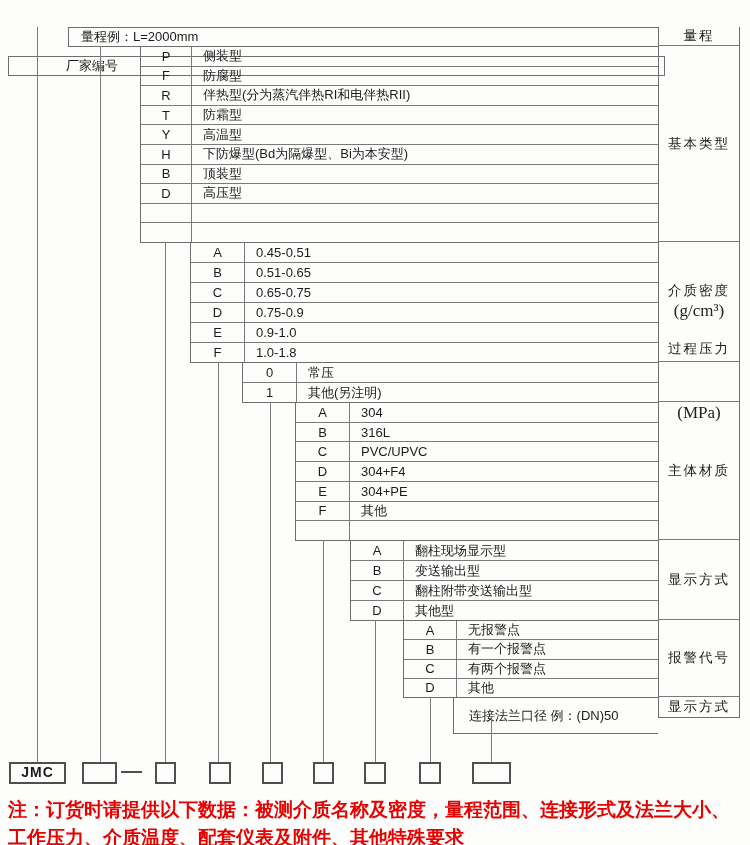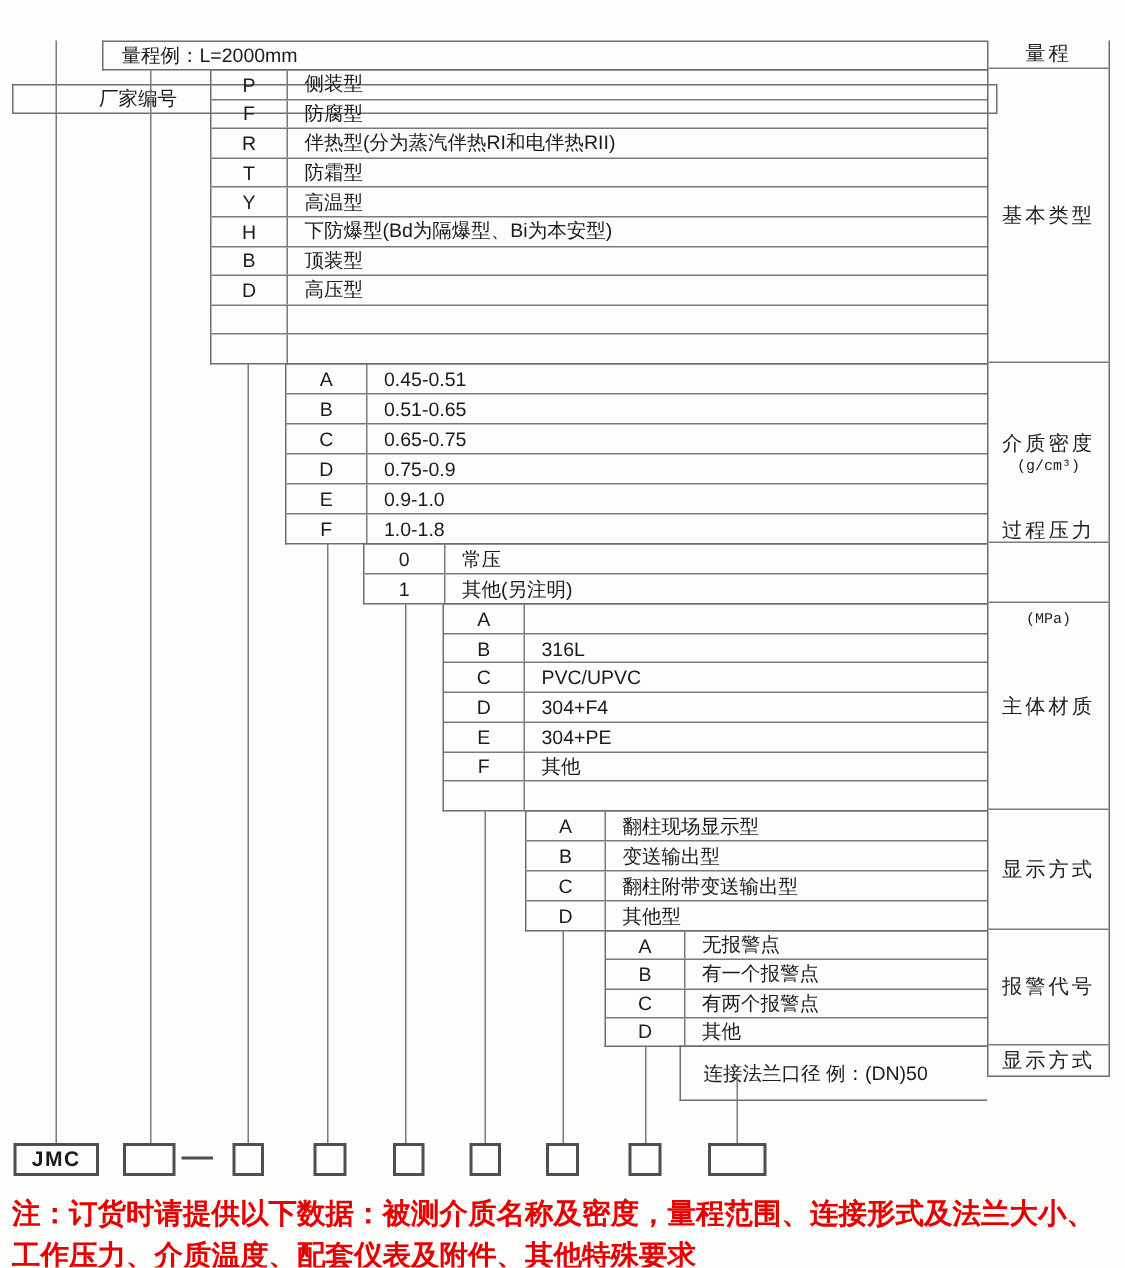--- a/index.html
+++ b/index.html
@@ -14,21 +14,21 @@
              font-size:13px;flex:0 0 auto;}
   .w50{width:50px;} .w53{width:53px;} .w52{width:52px;}
   .desc-cell{flex:1 1 auto;display:flex;align-items:center;padding-left:11px;font-size:13px;white-space:nowrap;overflow:hidden;}
   .side-col{position:absolute;left:658px;top:27px;width:82px;height:691px;box-sizing:border-box;
             border-left:1px solid #6e6e6e;border-right:1px solid #6e6e6e;border-bottom:1px solid #6e6e6e;
             display:flex;flex-direction:column;}
   .side-cell{box-sizing:border-box;border-bottom:1px solid #7a7a7a;display:flex;flex-direction:column;
              align-items:center;justify-content:center;font-family:"Liberation Serif","DejaVu Serif",serif;
              font-size:13.5px;letter-spacing:2px;text-align:center;color:#222;flex:0 0 auto;}
   .side-cell:last-child{border-bottom:none;flex:1 1 auto;}
-  .side-sub{letter-spacing:0;font-size:10px;margin-top:1px;font-family:Liberation Mono, monospace;}
+  .side-sub{letter-spacing:0;font-size:17px;margin-top:1px;}
   .vline{position:absolute;width:1px;background:#7a7a7a;}
   .bottom-box{position:absolute;top:762px;height:22px;box-sizing:border-box;border:2px solid #4f4f4f;}
   .jmc{display:flex;align-items:flex-start;justify-content:center;font-weight:bold;font-size:14px;letter-spacing:1px;}
   .dash{position:absolute;background:#4f4f4f;}
   .note{position:absolute;left:8px;top:796px;width:740px;font-size:19px;font-weight:bold;line-height:28px;}
 </style>
 </head>
 <body>
 
 <div class="canvas">
@@ -118,20 +118,21 @@
     </div>
     <div class="sel-row">
       <div class="code-cell w53">1</div>
       <div class="desc-cell">其他(另注明)</div>
     </div>
   </div>
 
   <div class="sel-table" style="left:295px;top:402px;width:363px;height:139px;">
     <div class="sel-row">
       <div class="code-cell w53">A</div>
+      <div class="desc-cell">304</div>
     </div>
     <div class="sel-row">
       <div class="code-cell w53">B</div>
       <div class="desc-cell">316L</div>
     </div>
     <div class="sel-row">
       <div class="code-cell w53">C</div>
       <div class="desc-cell">PVC/UPVC</div>
     </div>
     <div class="sel-row">

